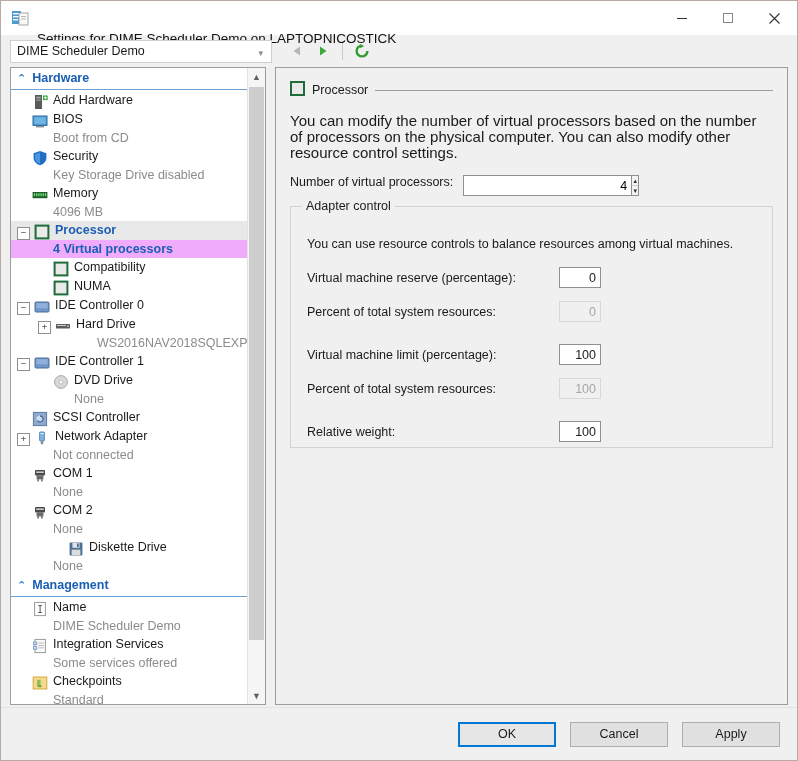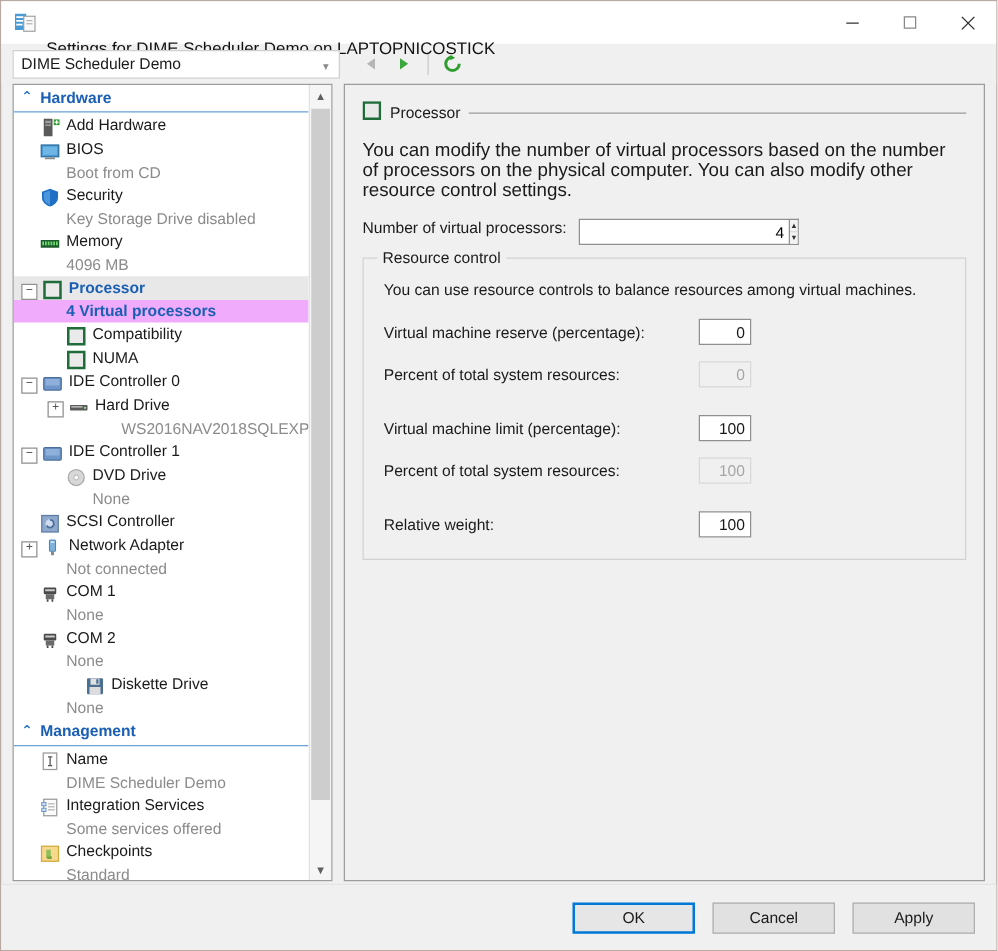--- a/index.html
+++ b/index.html
@@ -90,21 +90,21 @@
   .spin-btns div{flex:1;display:flex;align-items:center;justify-content:center;background:#f3f3f3;font-size:6px;color:#333;}
   .spin-btns div:first-child{border-bottom:1px solid #cfcfcf;}
 
   .groupbox{
     margin-top:10px;border:1px solid #d2d2d2;position:relative;
     padding:18px 14px 14px 14px;height:242px;box-sizing:border-box;
   }
   .groupbox .legend{
     position:absolute;top:-8px;left:11px;background:#f0f0f0;padding:0 4px;font-size:12.5px;
   }
-  .gb-desc{font-size:12.5px;margin:0 0 16px 2px;}
+  .gb-desc{font-size:12.5px;margin:12px 0 16px 2px;}
   .rcrow{display:flex;align-items:center;height:21px;margin-bottom:13px;}
   .rcrow .rlabel{width:252px;font-size:12.5px;padding-left:2px;}
   .tbox{
     width:42px;height:21px;box-sizing:border-box;border:1px solid #8f8f8f;background:#fff;
     font-family:inherit;font-size:12.5px;text-align:right;padding:0 4px;outline:none;color:#1a1a1a;
   }
   .tbox.ro{border-color:#d8d8d8;background:#f0f0f0;color:#a6a6a6;}
 
   
   .footer{
@@ -410,21 +410,21 @@
         <span class="spin">
           <input value="4" style="">
           <span class="spin-btns">
             <div>▲</div>
             <div>▼</div>
           </span>
         </span>
       </div>
 
       <div class="groupbox">
-        <span class="legend">Resource control</span>
+        <span class="legend">Adapter control</span>
         <p class="gb-desc">You can use resource controls to balance resources among virtual machines.</p>
         <div id="rc-fields">
             <div class="rcrow">
               <span class="rlabel">Virtual machine reserve (percentage):</span>
               <input class="tbox" value="0" style="">
             </div>
             <div class="rcrow" style="margin-bottom: 22px;">
               <span class="rlabel">Percent of total system resources:</span>
               <input class="tbox ro" readonly="" value="0" style="">
             </div>

